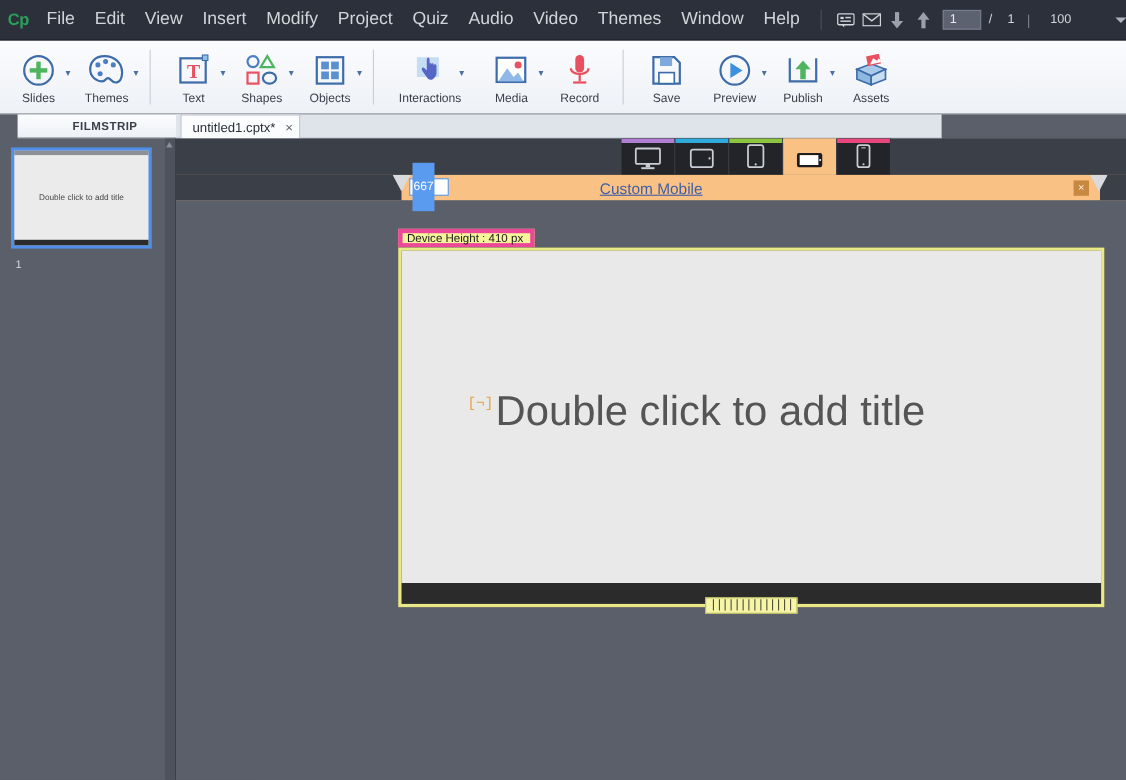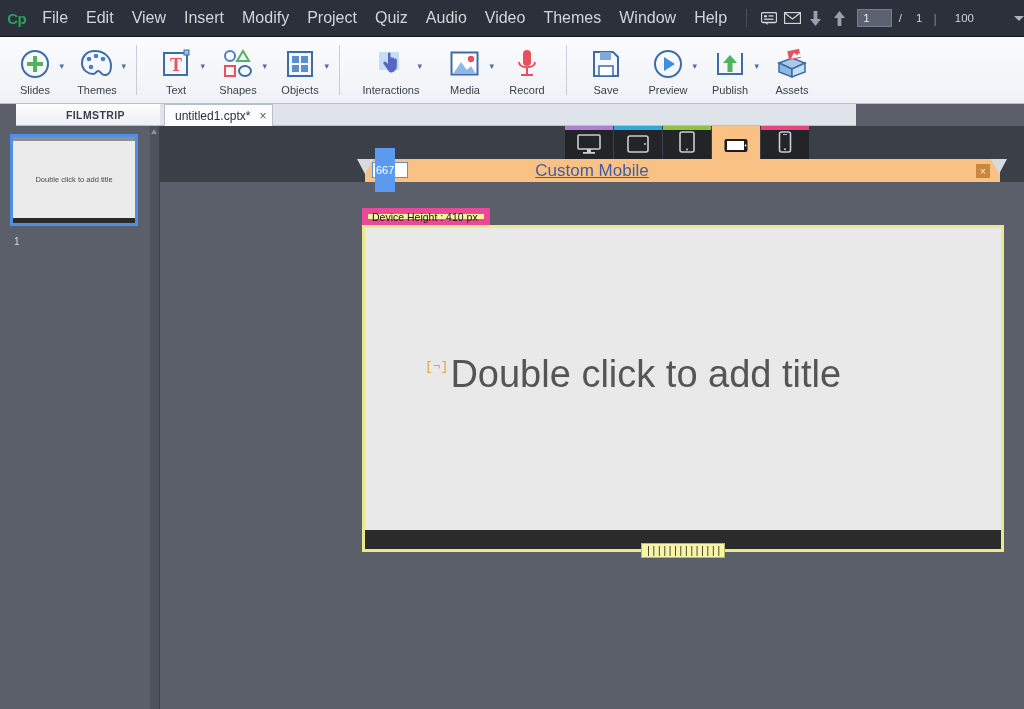--- a/index.html
+++ b/index.html
@@ -151,32 +151,32 @@
     position: absolute; left: 212px; top: 3px; width: 36px; height: 16px;
     background: #ffffff; border: 1px solid #5a8fd6;
     display: flex; align-items: center; padding-left: 2px;
   }
   .bp-input-val {
     background: #5a9bf0; color: #ffffff; font-size: 11px; padding: 16px 1px;
   }
   .bp-label {
     position: absolute; left: 0; top: 0; width: 864px; height: 23px;
     display: flex; align-items: center; justify-content: center;
-    font-size: 17px; color: #3f5fa8; text-decoration: underline;
+    font-size: 14px; color: #3f5fa8; text-decoration: underline;
   }
   .bp-close {
     position: absolute; right: 34px; top: 5px; width: 14px; height: 14px;
     background: #c9883f; color: #f5ecdf; font-size: 10px;
     display: flex; align-items: center; justify-content: center;
   }
 
   
   .dev-height {
     position: absolute; left: 202px; top: 82px; height: 17px;
-    background: #f6f49a; border: 6px solid #ec4899;
+    background: #f6f49a; border: 4px solid #ec4899;
     font-size: 10.5px; color: #1a1a1a; padding: 1px 6px 0 4px;
     display: flex; align-items: center;
   }
 
   
   .canvas-frame {
     position: absolute; left: 202px; top: 99px; width: 642px; height: 327px;
     border: 3px solid #e9e98a; background: #2b2b2b;
   }
   .canvas {

